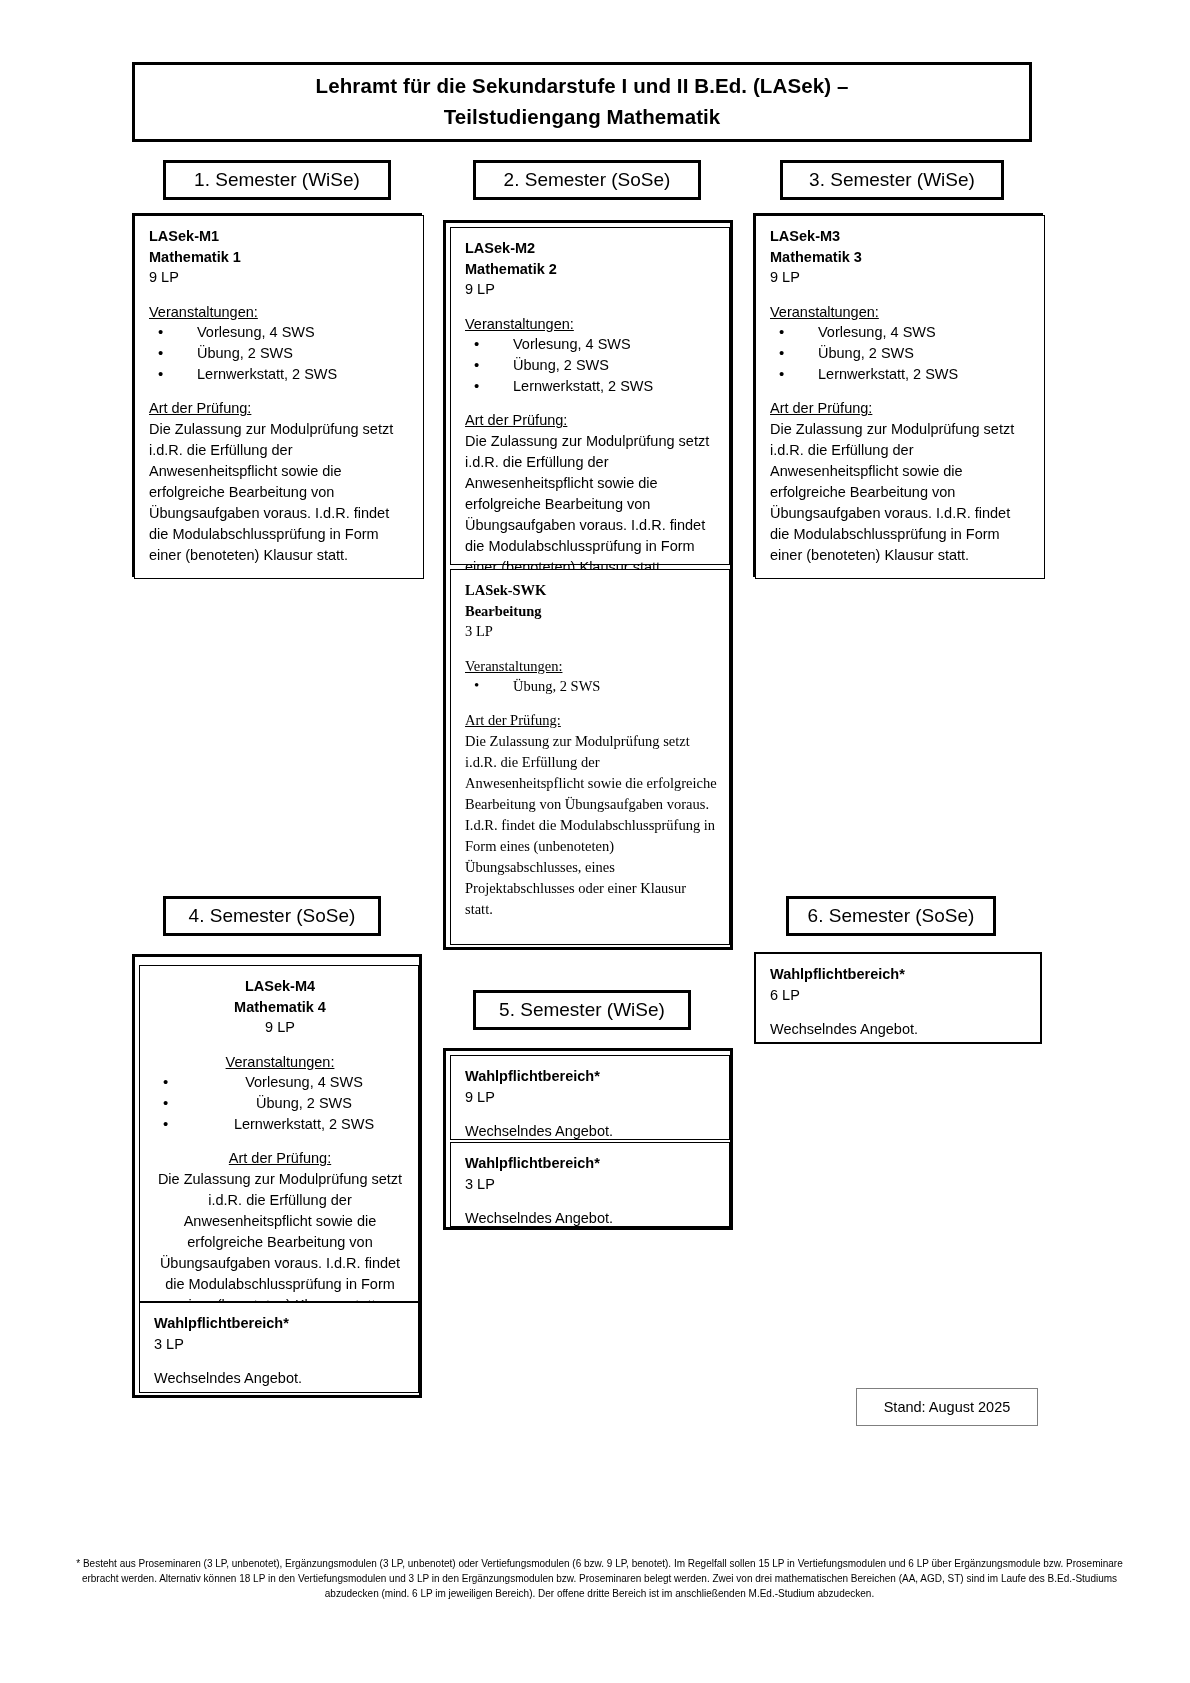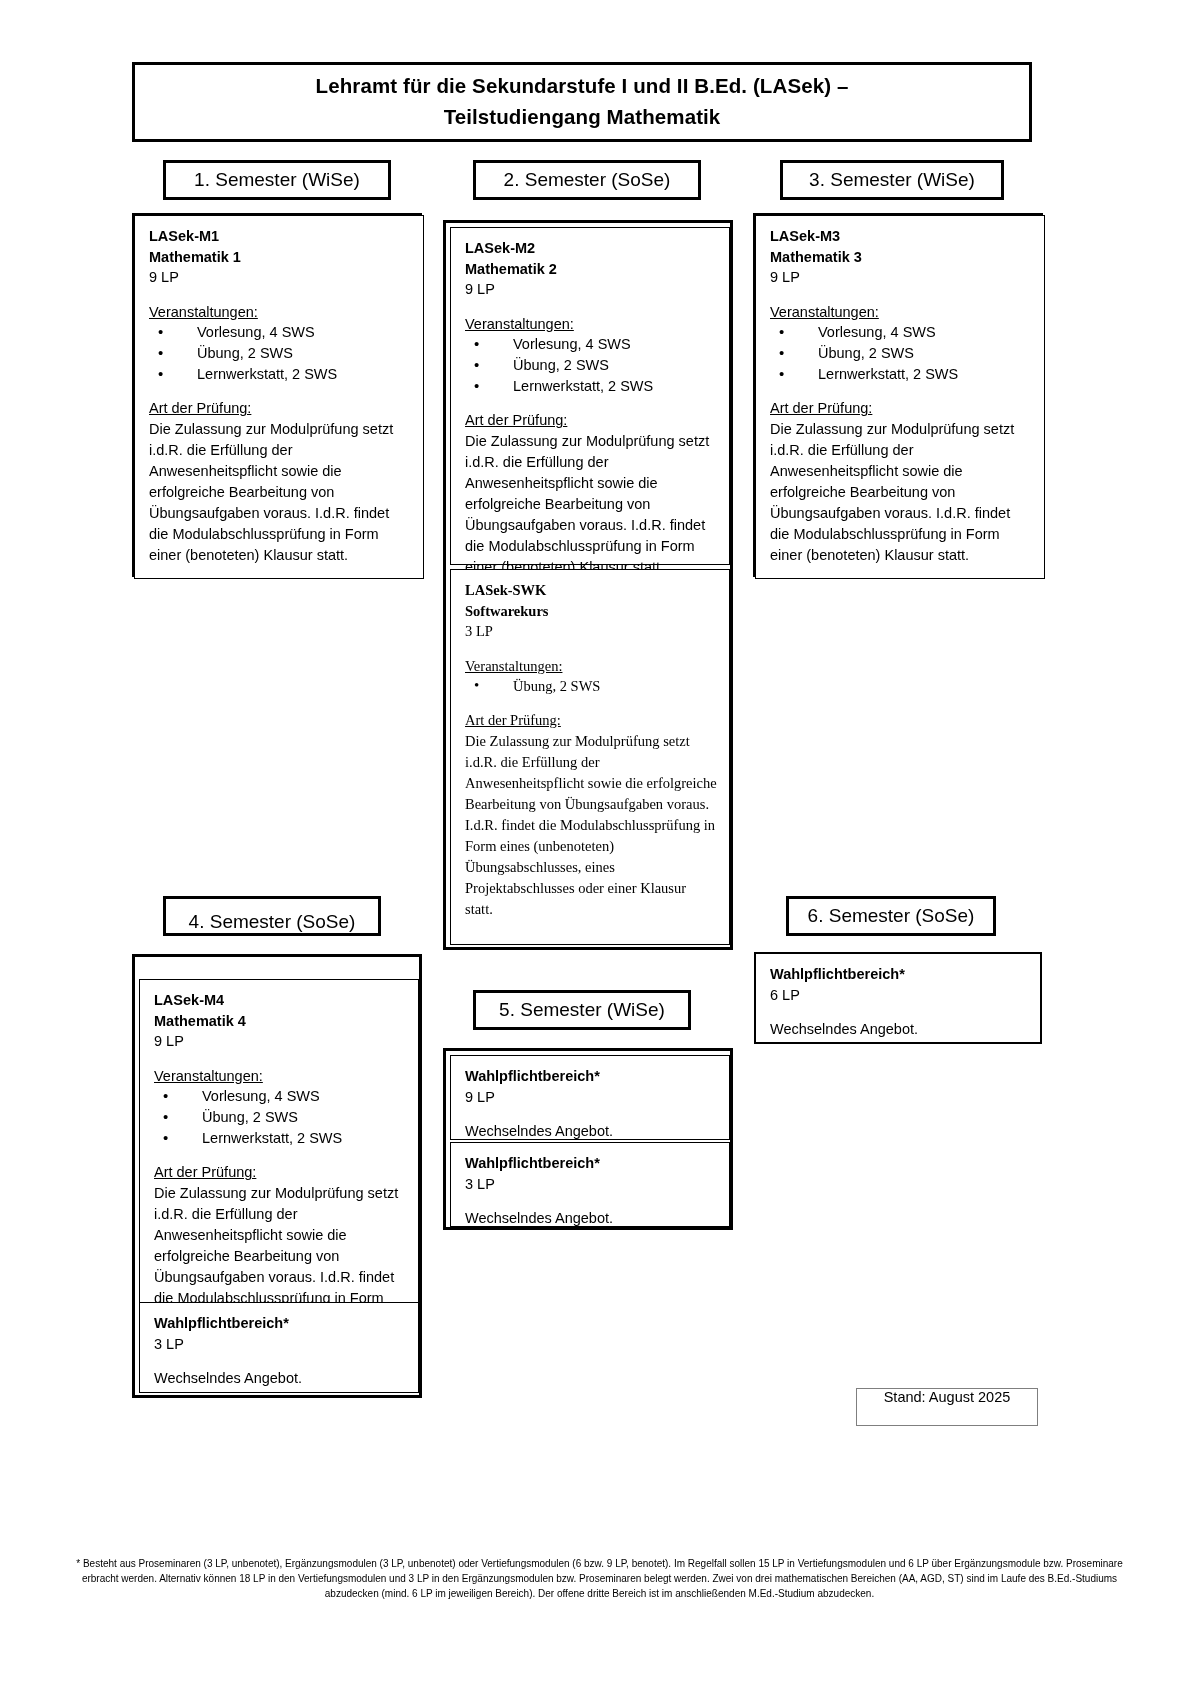--- a/index.html
+++ b/index.html
@@ -123,20 +123,21 @@
     font-size: 14.5px;
     line-height: 1.45;
   }
 
   
   .stand-box {
     position: absolute;
     border: 1px solid #7f7f7f;
     box-sizing: border-box;
     display: flex;
+    align-items: center;
     justify-content: center;
     font-size: 14.5px;
     background: #fff;
   }
 
   
   .footnote {
     position: absolute;
     left: 62px;
     top: 1556px;
@@ -196,21 +197,21 @@
         <li>Übung, 2 SWS</li>
         <li>Lernwerkstatt, 2 SWS</li>
       </ul>
       <div class="m-gap-sm"></div>
       <div class="m-label">Art der Prüfung:</div>
       <div class="m-para">Die Zulassung zur Modulprüfung setzt i.d.R. die Erfüllung der Anwesenheitspflicht sowie die erfolgreiche Bearbeitung von Übungsaufgaben voraus. I.d.R. findet die Modulabschlussprüfung in Form einer (benoteten) Klausur statt.</div>
     </div>
 
     <div class="module" style="position:absolute; left:4px; top:346px; width:280px; height:376px;font-family:Liberation Serif, serif;">
       <div class="m-code">LASek-SWK</div>
-      <div class="m-name">Softwarekurs</div>
+      <div class="m-name">Bearbeitung</div>
       <div class="m-lp">3 LP</div>
       <div class="m-gap"></div>
       <div class="m-label">Veranstaltungen:</div>
       <ul class="m-list">
         <li>Übung, 2 SWS</li>
       </ul>
       <div class="m-gap-sm"></div>
       <div class="m-label">Art der Prüfung:</div>
       <div class="m-para">Die Zulassung zur Modulprüfung setzt i.d.R. die Erfüllung der Anwesenheitspflicht sowie die erfolgreiche Bearbeitung von Übungsaufgaben voraus. I.d.R. findet die Modulabschlussprüfung in Form eines (unbenoteten) Übungsabschlusses, eines Projektabschlusses oder einer Klausur statt.</div>
     </div>
@@ -227,26 +228,26 @@
         <li>Vorlesung, 4 SWS</li>
         <li>Übung, 2 SWS</li>
         <li>Lernwerkstatt, 2 SWS</li>
       </ul>
       <div class="m-gap-sm"></div>
       <div class="m-label">Art der Prüfung:</div>
       <div class="m-para">Die Zulassung zur Modulprüfung setzt i.d.R. die Erfüllung der Anwesenheitspflicht sowie die erfolgreiche Bearbeitung von Übungsaufgaben voraus. I.d.R. findet die Modulabschlussprüfung in Form einer (benoteten) Klausur statt.</div>
     </div>
   </div>
 
-  <div class="sem-header" style="left:163px; top:896px; width:218px;align-items:flex-end;">
+  <div class="sem-header" style="left:163px; top:896px; width:218px;">
     <span>4. Semester (SoSe)</span>
   </div>
 
   <div class="sem-frame" style="left:132px; top:954px; width:290px; height:444px;">
-    <div class="module" style="position:absolute; left:4px; top:22px; width:280px; height:337px;">
+    <div class="module" style="position:absolute; left:4px; top:8px; width:280px; height:337px;text-align:center;">
       <div class="m-code">LASek-M4</div>
       <div class="m-name">Mathematik 4</div>
       <div class="m-lp">9 LP</div>
       <div class="m-gap"></div>
       <div class="m-label">Veranstaltungen:</div>
       <ul class="m-list">
         <li>Vorlesung, 4 SWS</li>
         <li>Übung, 2 SWS</li>
         <li>Lernwerkstatt, 2 SWS</li>
       </ul>

